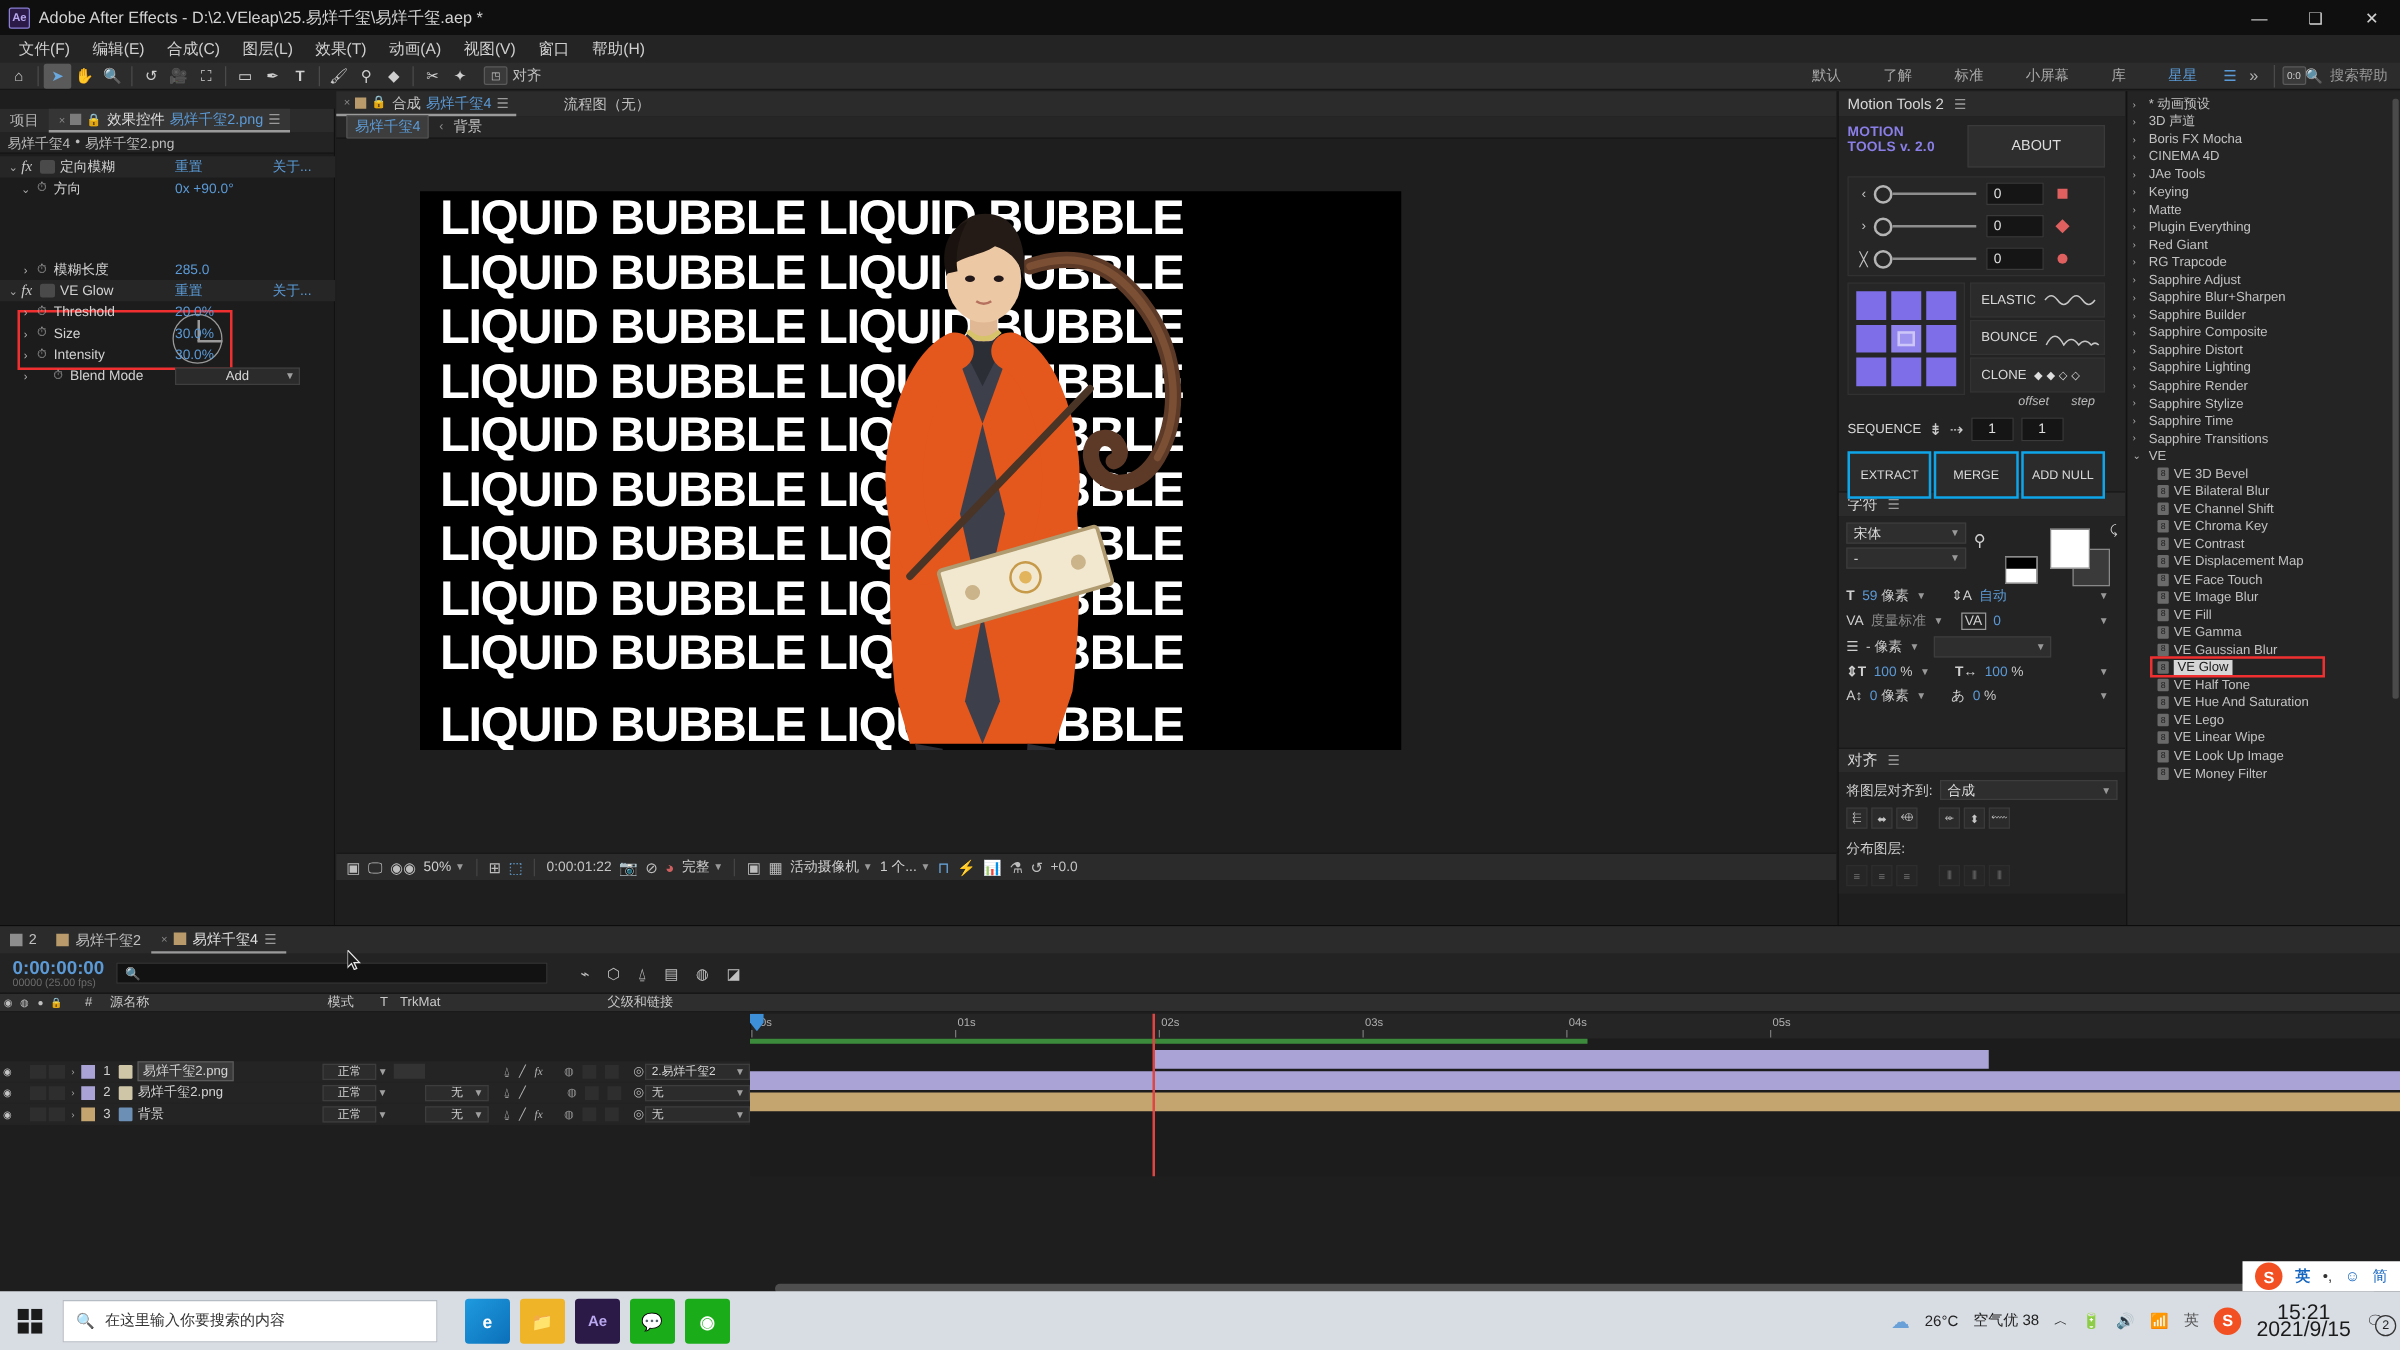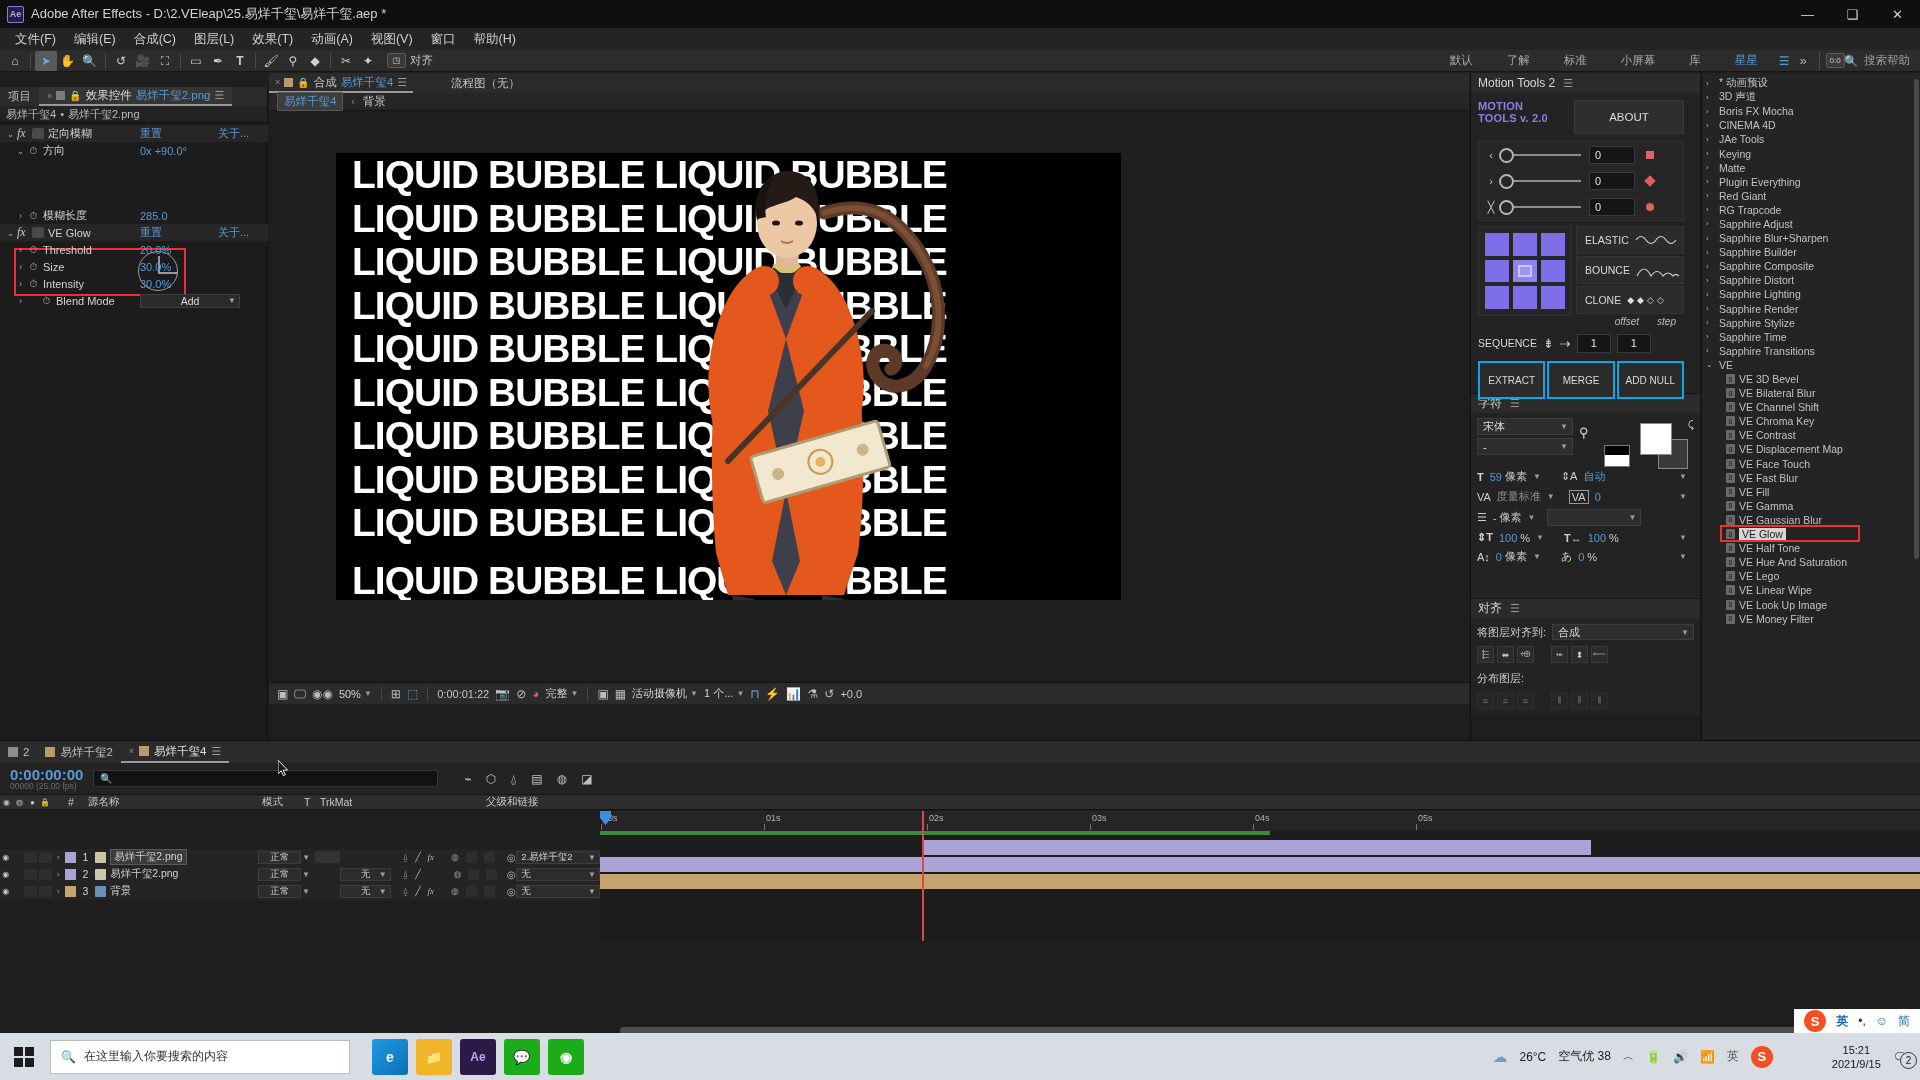--- a/index.html
+++ b/index.html
@@ -280,21 +280,21 @@
     display:flex; align-items:center;
   }
   .start { width:48px;height:47px;display:flex;align-items:center;justify-content:center;}
   .tb-search { width:300px;height:34px;background:#fff;border:1px solid #b6bcc4;display:flex;align-items:center;
     gap:8px;padding-left:10px;font-size:12px;color:#333;margin-left:2px;}
   .tb-apps { display:flex; gap:8px; margin-left:22px; align-items:center;}
   .tb-app { width:36px;height:36px;border-radius:3px;display:flex;align-items:center;justify-content:center;
     font-size:14px;color:#fff;font-weight:bold;}
   .tray { margin-left:auto; display:flex; align-items:center; gap:12px; padding-right:12px;
     font-size:12px; color:#222;}
-  .tray-time { text-align:center; line-height:14px; font-size:11px; color:#1a1a1a;margin-left:47px;}
+  .tray-time { text-align:center; line-height:14px; font-size:17px; color:#1a1a1a;}
   .sogou { width:22px;height:22px;border-radius:50%;background:#f25022;color:#fff;font-weight:bold;
     font-size:13px;display:flex;align-items:center;justify-content:center;}
   .ime-strip { position:absolute; right:0; bottom:47px; height:24px; background:#fff;
     display:flex;align-items:center;gap:10px;padding:0 10px;font-size:12px;color:#333;}
   .badge2 { width:17px;height:17px;border-radius:50%;border:1.5px solid #333;font-size:10px;
     display:flex;align-items:center;justify-content:center;color:#222;}
   .cursor { position:absolute; left:278px; top:760px; width:11px;height:16px; z-index:50;}
 </style>
 </head>
 <body>
@@ -870,21 +870,21 @@
         <div class="fxl-row child">
           <span class="fxl-ic">8</span>
           <span class="lbl">VE Displacement Map</span>
         </div>
         <div class="fxl-row child">
           <span class="fxl-ic">8</span>
           <span class="lbl">VE Face Touch</span>
         </div>
         <div class="fxl-row child">
           <span class="fxl-ic">8</span>
-          <span class="lbl">VE Fast Blur</span>
+          <span class="lbl">VE Image Blur</span>
         </div>
         <div class="fxl-row child">
           <span class="fxl-ic">8</span>
           <span class="lbl">VE Fill</span>
         </div>
         <div class="fxl-row child">
           <span class="fxl-ic">8</span>
           <span class="lbl">VE Gamma</span>
         </div>
         <div class="fxl-row child">

